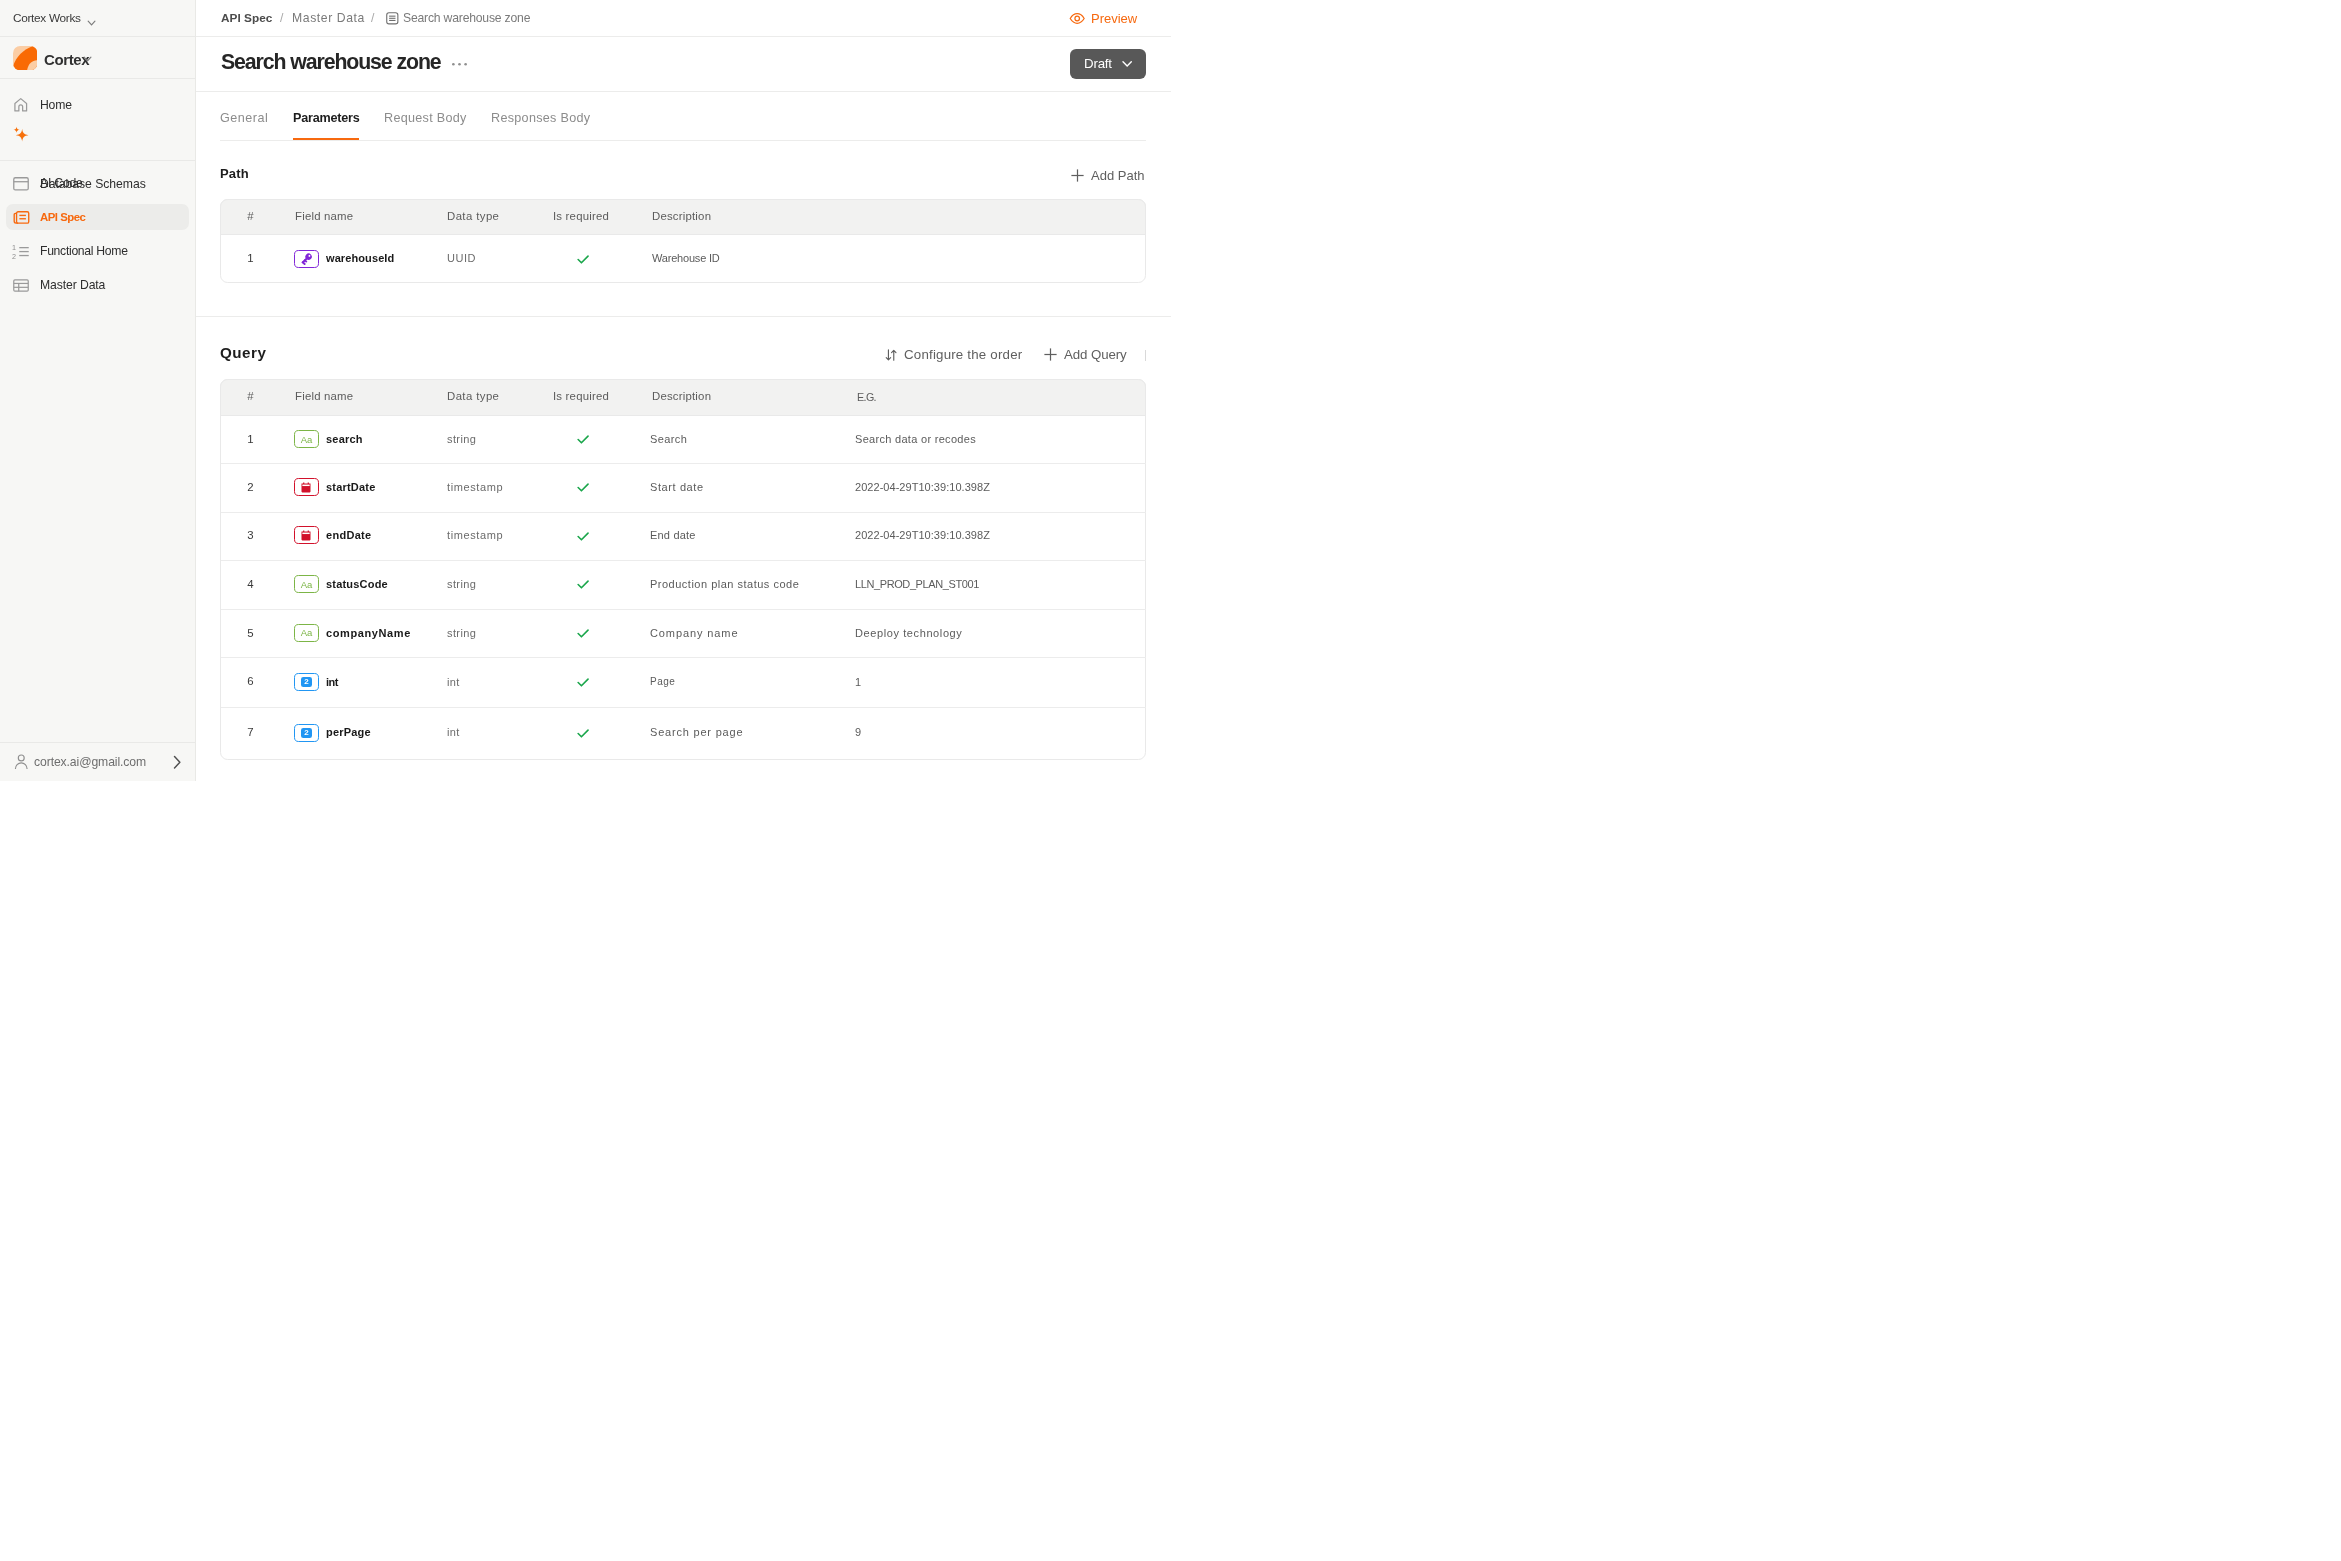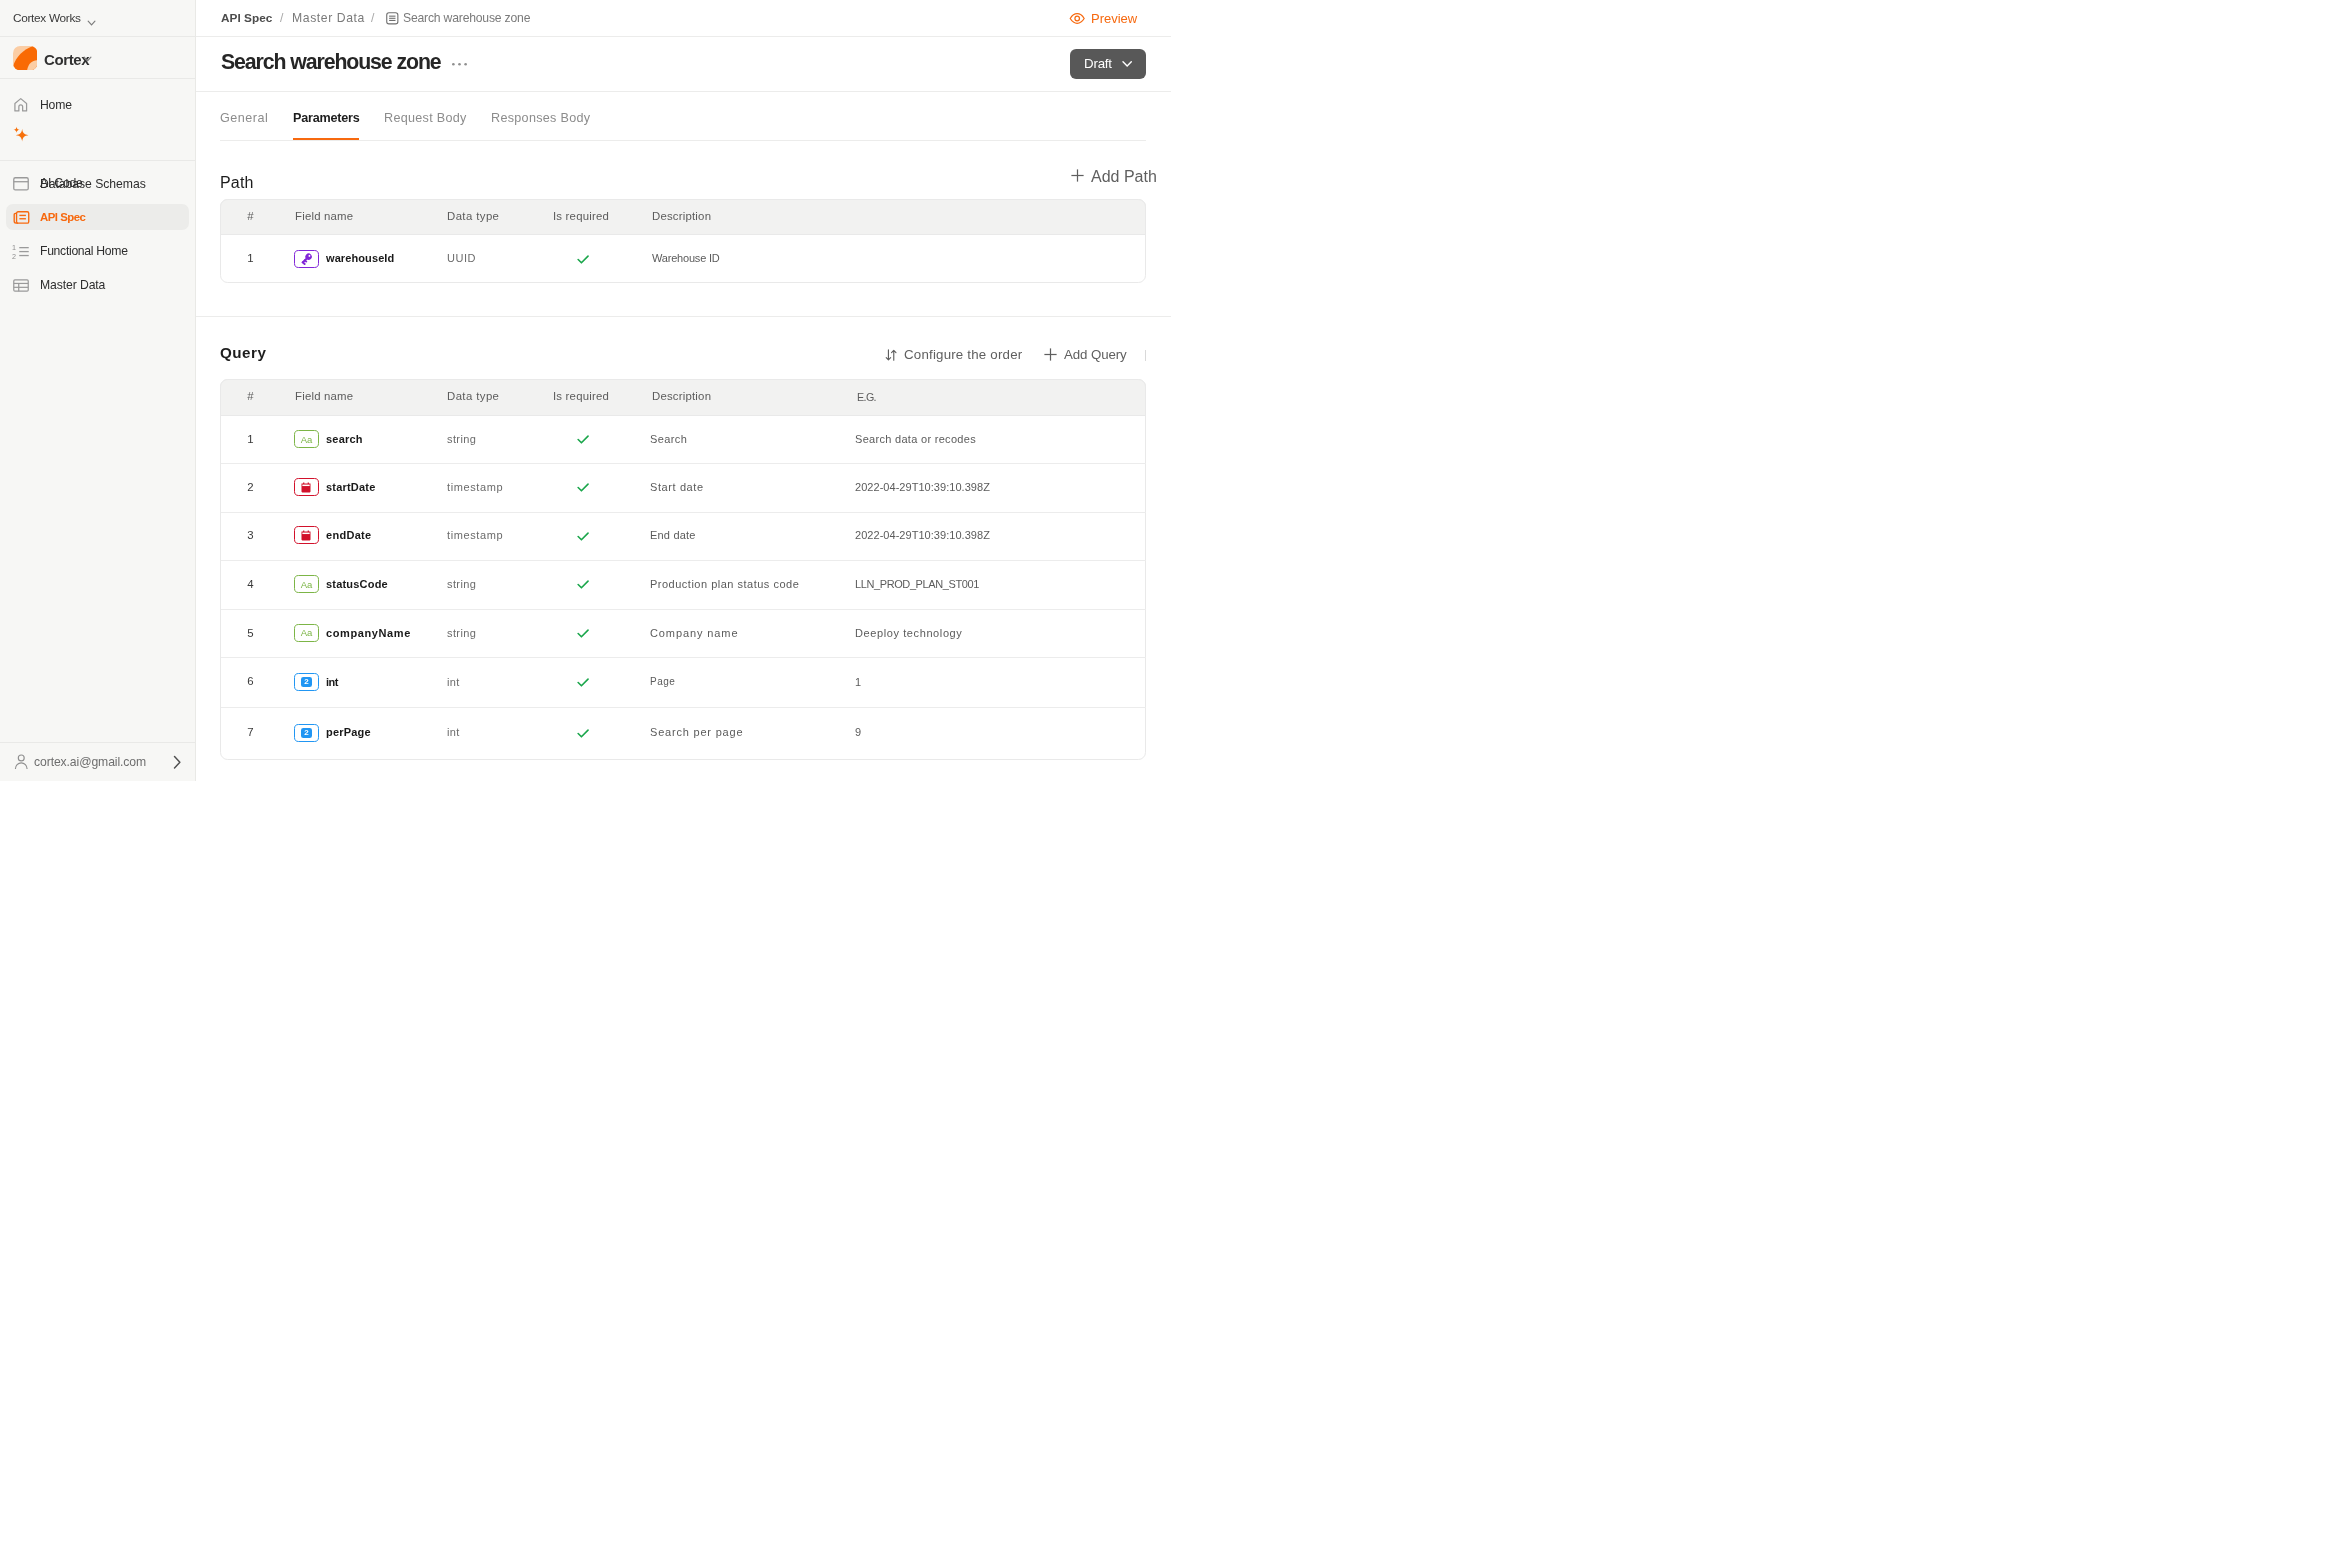--- a/index.html
+++ b/index.html
@@ -109,26 +109,26 @@
 <div class="abs" style="left:1084px; top:57px; line-height:1; font-size:13.3px; color:#ffffff; letter-spacing:-0.2px; white-space:nowrap;">Draft</div>
 <svg class="abs" style="left:1122px; top:61px;" width="10.3" height="6.1" viewBox="0 0 13.5 8">
     <path d="M1.3 1 L6.75 6.6 L12.2 1" fill="none" stroke="#fff" stroke-width="1.8" stroke-linecap="round"></path>
   </svg>
 <div class="abs" style="left:220px; top:140px; width:926px; height:0.8px; background:#ececeb;"></div>
 <div class="abs" style="left:220px; top:112px; line-height:1; font-size:12.6px; color:#8c8c8c; letter-spacing:0.5px; white-space:nowrap;">General</div>
 <div class="abs" style="left:293px; top:112px; line-height:1; font-size:12.6px; color:#1d1d1d; font-weight:bold;letter-spacing:-0.2px; white-space:nowrap;">Parameters</div>
 <div class="abs" style="left:384px; top:112px; line-height:1; font-size:12.6px; color:#8c8c8c; letter-spacing:0.3px; white-space:nowrap;">Request Body</div>
 <div class="abs" style="left:491px; top:112px; line-height:1; font-size:12.6px; color:#8c8c8c; letter-spacing:0.3px; white-space:nowrap;">Responses Body</div>
 <div class="abs" style="left:293px; top:138px; width:66px; height:2.4px; background:#f7690f;"></div>
-<div class="abs" style="left:220px; top:167px; line-height:1; font-size:16px; color:#1d1d1d; font-weight:normal;letter-spacing:0.2px; white-space:nowrap;margin-top:8px;">Path</div>
+<div class="abs" style="left:220px; top:167px; line-height:1; font-size:13px; color:#1d1d1d; font-weight:bold;letter-spacing:0.2px; white-space:nowrap;">Path</div>
 <svg class="abs" style="left:1071px; top:169px;" width="13" height="13" viewBox="0 0 17 17">
     <line x1="8.5" y1="0.5" x2="8.5" y2="16.5" stroke="#5f5f5f" stroke-width="1.6"></line>
     <line x1="0.5" y1="8.5" x2="16.5" y2="8.5" stroke="#5f5f5f" stroke-width="1.6"></line>
   </svg>
-<div class="abs" style="left:1091px; top:169px; line-height:1; font-size:16px; color:#5f5f5f; letter-spacing:0px; white-space:nowrap;">Add Path</div>
+<div class="abs" style="left:1091px; top:169px; line-height:1; font-size:13px; color:#5f5f5f; letter-spacing:0px; white-space:nowrap;">Add Path</div>
 <div class="abs" style="left:220px; top:199px; width:926px; height:84px; border:0.8px solid #e9e9e9; border-radius:7.6px; background:#fff;"></div>
 <div class="abs" style="left:220px; top:199px; width:926px; height:36px; background:#f2f2f1; border:0.8px solid #e9e9e9; border-radius:7.6px 7.6px 0 0;"></div>
 <div class="abs" style="left:245px; top:211px; line-height:1; font-size:11.4px; color:#5c5c5c; letter-spacing:0px; white-space:nowrap;"><span style="display:inline-block;width:10.7px;text-align:center;">#</span></div>
 <div class="abs" style="left:295px; top:211px; line-height:1; font-size:11.4px; color:#5c5c5c; letter-spacing:0.2px; white-space:nowrap;">Field name</div>
 <div class="abs" style="left:447px; top:211px; line-height:1; font-size:11.4px; color:#5c5c5c; letter-spacing:0.4px; white-space:nowrap;">Data type</div>
 <div class="abs" style="left:553px; top:211px; line-height:1; font-size:11.4px; color:#5c5c5c; letter-spacing:0.2px; white-space:nowrap;">Is required</div>
 <div class="abs" style="left:652px; top:211px; line-height:1; font-size:11.4px; color:#5c5c5c; letter-spacing:0.2px; white-space:nowrap;">Description</div>
 <div class="abs" style="left:245px; top:253px; line-height:1; font-size:11.4px; color:#3a3a3a; letter-spacing:0px; white-space:nowrap;"><span style="display:inline-block;width:10.7px;text-align:center;">1</span></div>
 <div class="abs" style="left:294px; top:250px; width:25px; height:18px; border:1.1px solid #8126d8; border-radius:4.6px; background:#fff;"></div>
 <svg class="abs" style="left:300px; top:252px;" width="13.3" height="13.3" viewBox="0 0 20 20">

